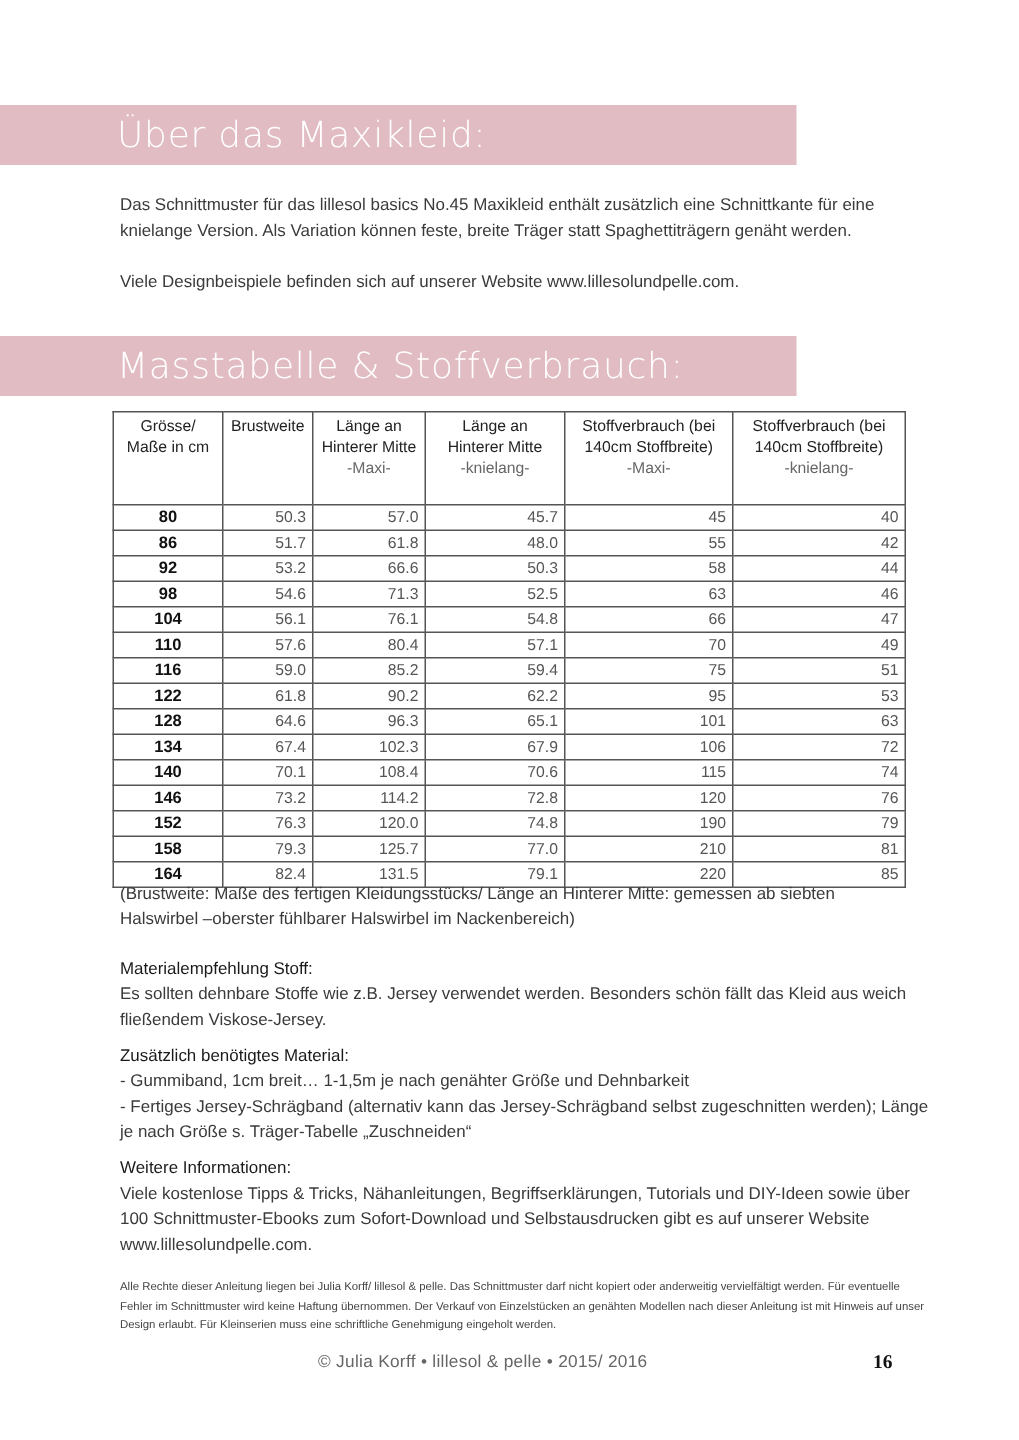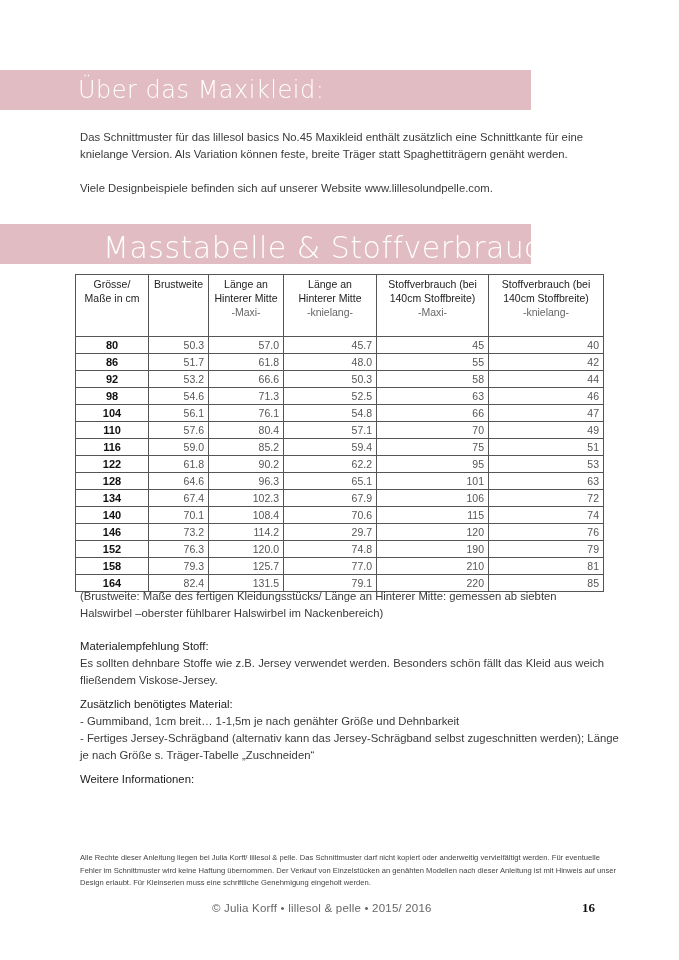--- a/index.html
+++ b/index.html
@@ -49,21 +49,21 @@
 <div class="banner-title" style="top:76px; font-size:24px;">Über das Maxikleid:</div>
 
 <div class="para" style="top:112px;">
   <p style="height:17px"></p>
   <p>Das Schnittmuster für das lillesol basics No.45 Maxikleid  enthält zusätzlich eine Schnittkante für eine knielange Version. Als Variation können feste, breite Träger statt Spaghettiträgern genäht werden.</p>
   <p style="height:17px"></p>
   <p>Viele Designbeispiele befinden sich auf unserer Website www.lillesolundpelle.com.</p>
 </div>
 
 <div class="banner" style="top:224px; width:531px; height:40px;"></div>
-<div class="banner-title" style="top:230px; font-size:30px;margin-left:25px;">Masstabelle &amp; Stoffverbrauch:</div>
+<div class="banner-title" style="top:230px; font-size:24px;">Masstabelle &amp; Stoffverbrauch:</div>
 
 <table class="sizes">
   <colgroup>
     <col style="width:73px">
       <col style="width:60px">
       <col style="width:75px">
       <col style="width:93px">
       <col style="width:112px">
       <col style="width:115px">
   </colgroup>
@@ -163,21 +163,21 @@
         <td>70.1</td>
         <td>108.4</td>
         <td>70.6</td>
         <td>115</td>
         <td>74</td>
       </tr>
       <tr>
         <td class="size">146</td>
         <td>73.2</td>
         <td>114.2</td>
-        <td>29.7</td>
+        <td>72.8</td>
         <td>120</td>
         <td>76</td>
       </tr>
       <tr>
         <td class="size">152</td>
         <td>76.3</td>
         <td>120.0</td>
         <td>74.8</td>
         <td>190</td>
         <td>79</td>
@@ -209,18 +209,19 @@
 </div>
 
 <div class="para" style="top:696px;">
   <p class="heading">Zusätzlich benötigtes Material:</p>
   <p>- Gummiband, 1cm breit… 1-1,5m je nach genähter Größe und Dehnbarkeit</p>
   <p>- Fertiges Jersey-Schrägband (alternativ kann das Jersey-Schrägband selbst zugeschnitten werden); Länge je nach Größe s. Träger-Tabelle „Zuschneiden“</p>
 </div>
 
 <div class="para" style="top:771px;">
   <p class="heading">Weitere Informationen:</p>
+  <p>Viele kostenlose Tipps &amp; Tricks, Nähanleitungen, Begriffserklärungen, Tutorials und DIY-Ideen sowie über 100 Schnittmuster-Ebooks zum Sofort-Download und Selbstausdrucken gibt es auf unserer Website www.lillesolundpelle.com.</p>
 </div>
 
 <div class="legal">Alle Rechte dieser Anleitung liegen bei Julia Korff/ lillesol &amp; pelle. Das Schnittmuster darf nicht kopiert oder anderweitig vervielfältigt werden. Für eventuelle Fehler im Schnittmuster wird keine Haftung übernommen. Der Verkauf von Einzelstücken an genähten Modellen nach dieser Anleitung ist mit Hinweis auf unser Design erlaubt. Für Kleinserien muss eine schriftliche Genehmigung eingeholt werden.</div>
 
 <div class="footer">© Julia Korff • lillesol &amp; pelle • 2015/ 2016</div>
 <div class="page-number">16</div>
 
 </body></html>

